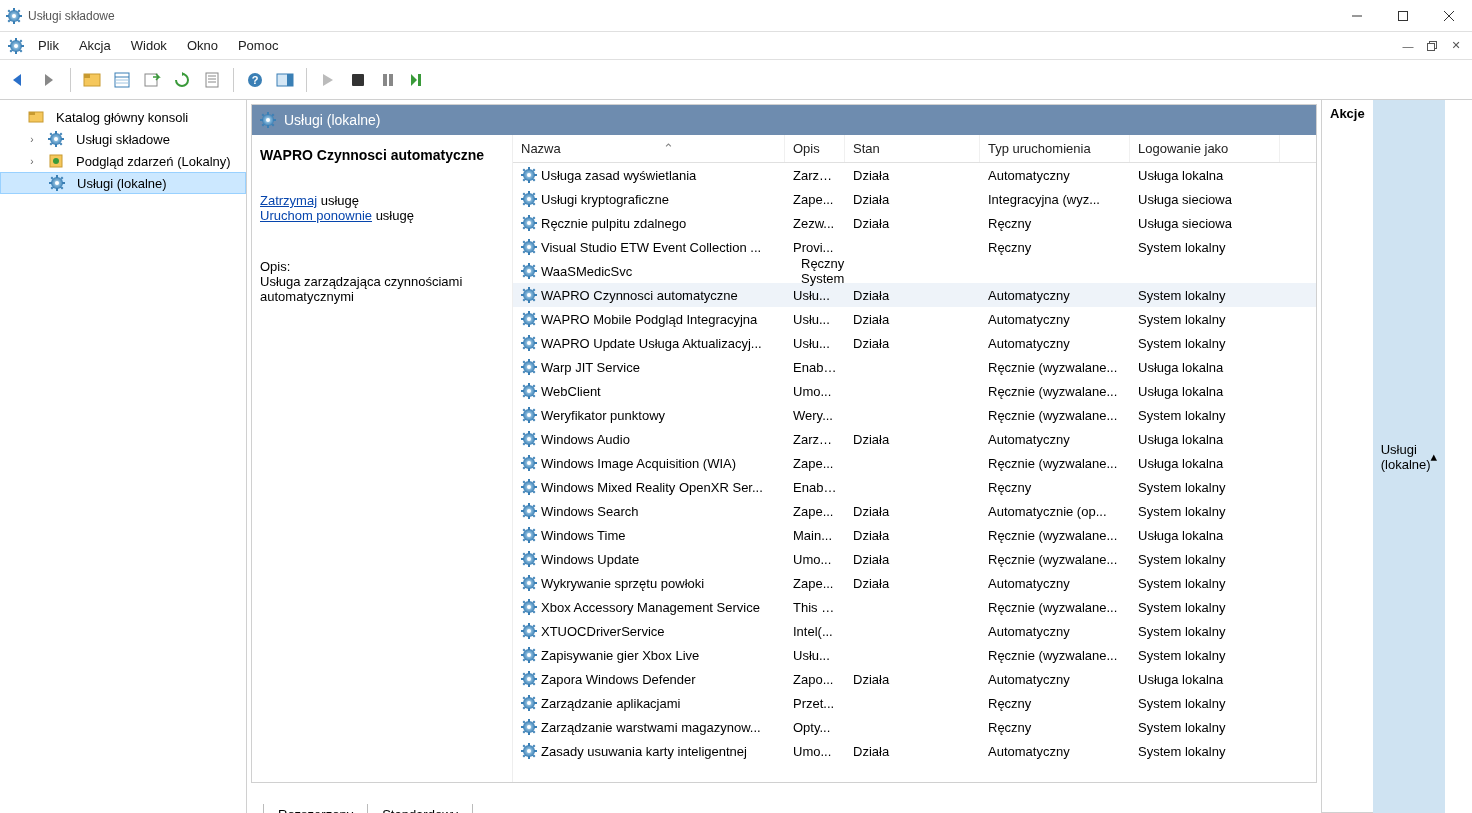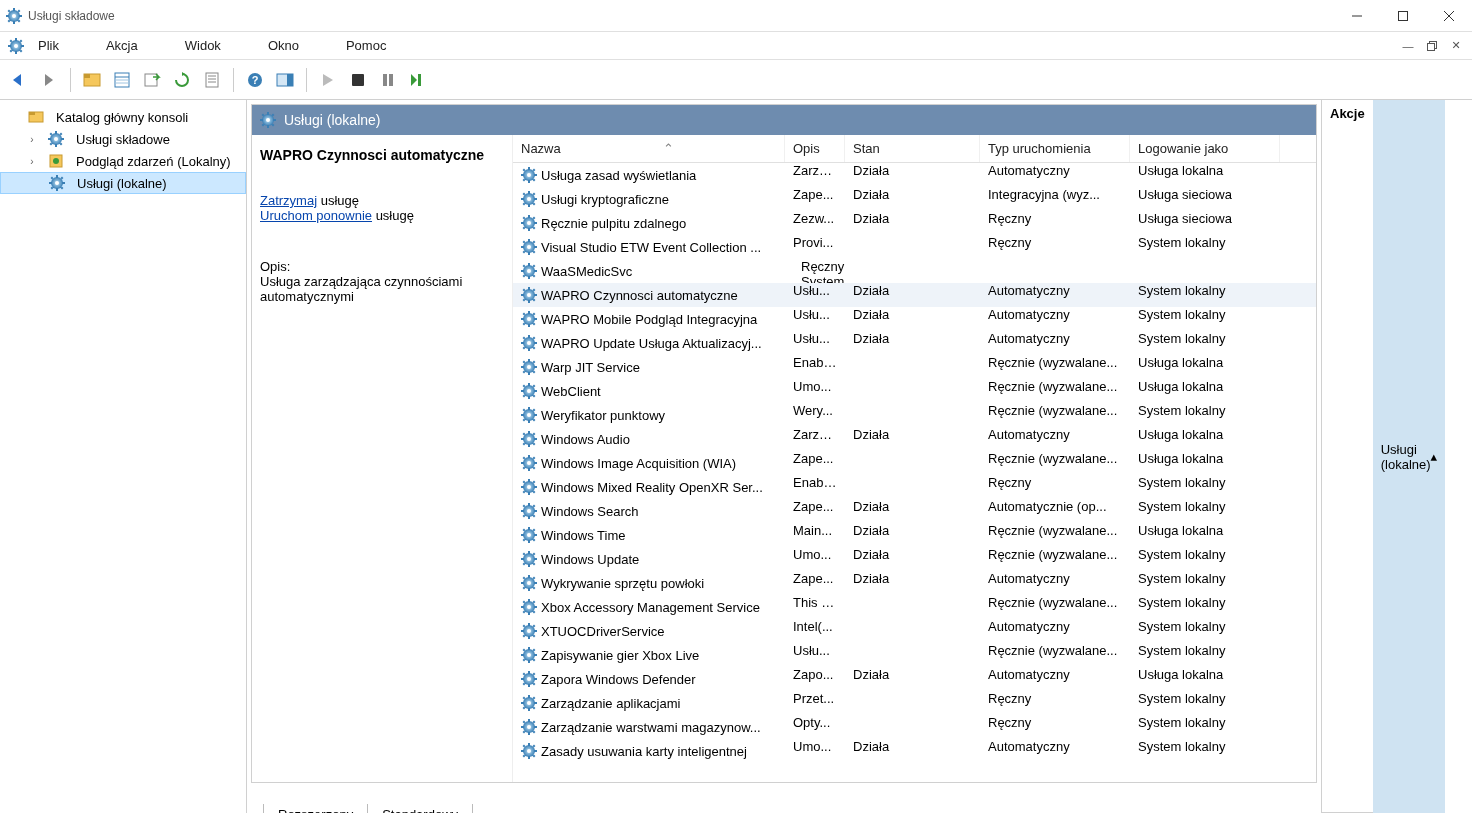--- a/index.html
+++ b/index.html
@@ -45,21 +45,21 @@
 .detail-pane{ width:261px; padding:12px 8px; font-size:13px; border-right:1px solid #eee;}
 .detail-pane .sname{font-weight:bold; font-size:14px;}
 .detail-pane .links{margin-top:30px;}
 .detail-pane a{color:#0645ad; text-decoration:underline; cursor:pointer;}
 .detail-pane .descblk{margin-top:36px;}
 
 .list-pane{flex:1; position:relative; overflow:hidden;}
 .list-hdr{display:flex; height:28px; border-bottom:1px solid #e0e0e0; font-size:13px; color:#222; background:#fff;}
 .list-hdr .col{padding:11px 8px; border-right:1px solid #f0f0f0; display:flex; align-items:center;}
 .list-body{position:absolute; top:28px; left:0; right:0; bottom:0; overflow-y:scroll;}
-.row{display:flex; height:24px; font-size:13px;}
+.row{display:flex; height:24px; align-items:center; font-size:13px;}
 .row.selected{background:#eef3f9;}
 .row .cell{padding:0 8px; white-space:nowrap; overflow:hidden; text-overflow:ellipsis;}
 .row .gear{width:16px;height:16px; margin-right:4px; flex-shrink:0;}
 .c-name{width:272px; display:flex; align-items:center;}
 .c-opis{width:60px;}
 .c-stan{width:135px;}
 .c-typ{width:150px;}
 .c-log{width:150px;}
 
 
@@ -128,21 +128,21 @@
         <line x1="0" y1="0" x2="10" y2="10" stroke="#333"></line>
         <line x1="10" y1="0" x2="0" y2="10" stroke="#333"></line>
       </svg>
     </div>
 </div>
 
 <div class="menubar">
   <svg class="app-icon">
       <use href="#gear"></use>
     </svg>
-  <div id="menu-items" style="display:flex;gap:27px;">
+  <div id="menu-items" style="display:flex;">
       <div class="mitem">Plik</div>
       <div class="mitem">Akcja</div>
       <div class="mitem">Widok</div>
       <div class="mitem">Okno</div>
       <div class="mitem">Pomoc</div>
     </div>
   <div class="spacer"></div>
   <div class="mdi-btn">—</div>
   <div class="mdi-btn">
       <svg width="10" height="10">

